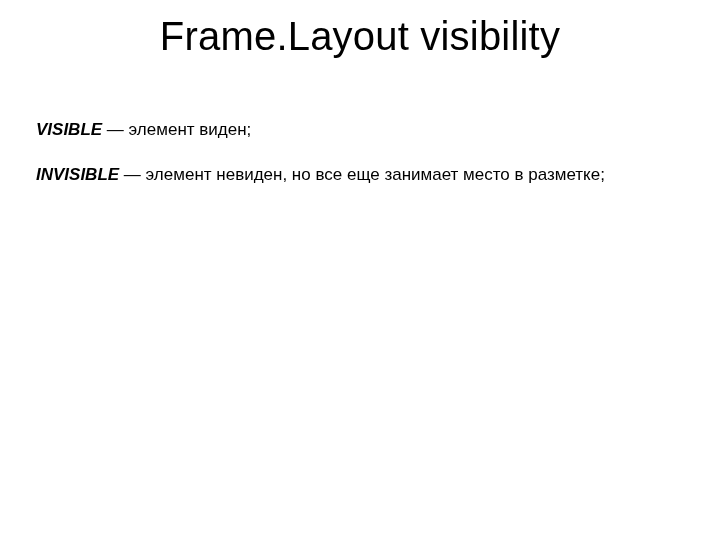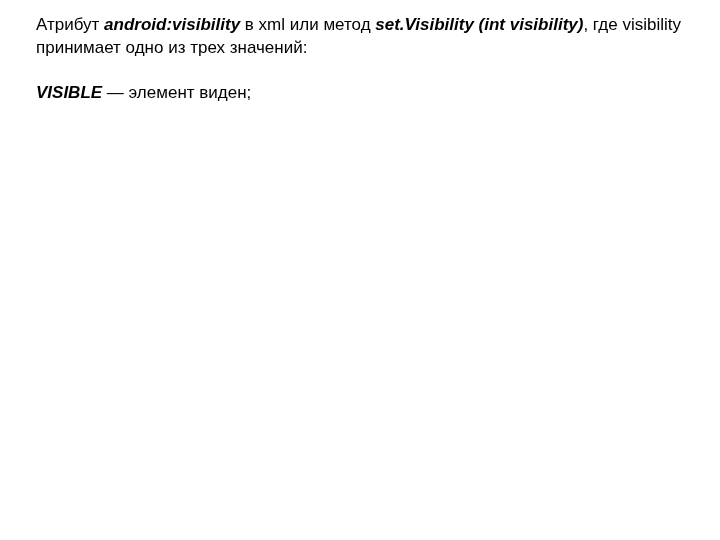--- a/index.html
+++ b/index.html
@@ -39,28 +39,29 @@
   .method {
     font-style: italic;
     font-weight: 700;
   }
 </style>
 </head>
 <body>
 
 <div class="slide">
 
+  <h1 class="title">Frame.Layout visibility</h1>
 
   <div class="body">
 
-    <p class="para">
-      <span>Атрибут </span><span class="term">android:visibility</span><span> в xml или метод </span><span class="method">set.Visibility (int visibility)</span><span>, где visibility принимает одно из трех значений:</span>
-    </p>
 
     <p class="para">
       <span class="term">VISIBLE</span><span> — элемент виден;</span>
     </p>
 
+    <p class="para">
+      <span class="term">INVISIBLE</span><span> — элемент невиден, но все еще занимает место в разметке;</span>
+    </p>
 
 
   </div>
 
 </div>
 
 </body></html>

